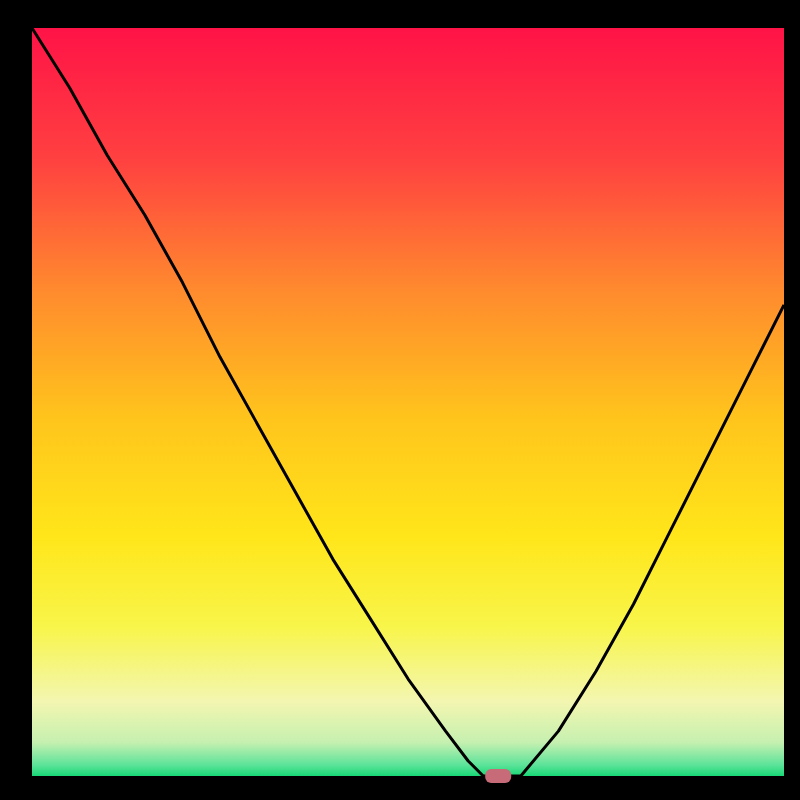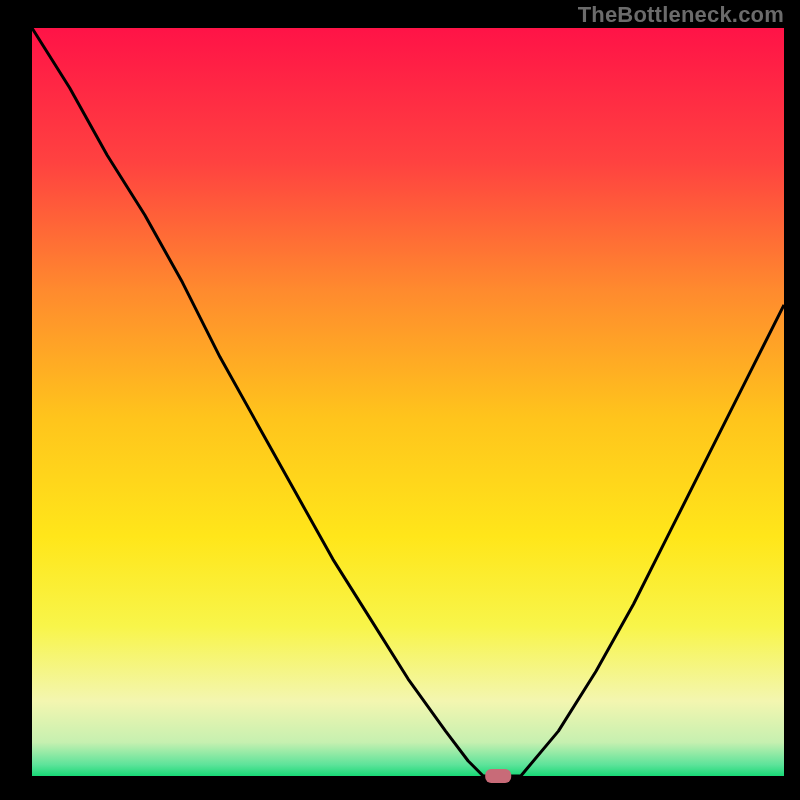--- a/index.html
+++ b/index.html
@@ -46,14 +46,13 @@
           <stop offset="90%" stop-color="#f3f6b0"></stop>
           <stop offset="95.5%" stop-color="#c6f0b0"></stop>
           <stop offset="98.5%" stop-color="#5de39a"></stop>
           <stop offset="100%" stop-color="#18d876"></stop>
         </linearGradient>
     </defs>
     <rect id="plot-bg" fill="url(#bg-grad)" x="32" y="28" width="752" height="748"></rect>
     <path id="curve" fill="none" stroke="#000" stroke-width="3" stroke-linejoin="round" d="M32.0 28.0 L69.6 87.8 L107.2 155.2 L144.8 215.0 L182.4 282.3 L220.0 357.1 L257.6 424.4 L295.2 491.8 L332.8 559.1 L370.4 618.9 L408.0 678.8 L445.6 731.1 L468.2 761.0 L483.2 776.0 L498.2 776.0 L520.8 776.0 L558.4 731.1 L596.0 671.3 L633.6 604.0 L671.2 529.2 L708.8 454.4 L746.4 379.6 L784.0 304.8"></path>
     <rect id="marker" rx="6" ry="6" x="485.2" y="769.0" width="26" height="14" fill="#c86b78"></rect>
   </svg>
-  <div class="watermark">TheBottleneck.com</div>
 </div>
 
 </body></html>

